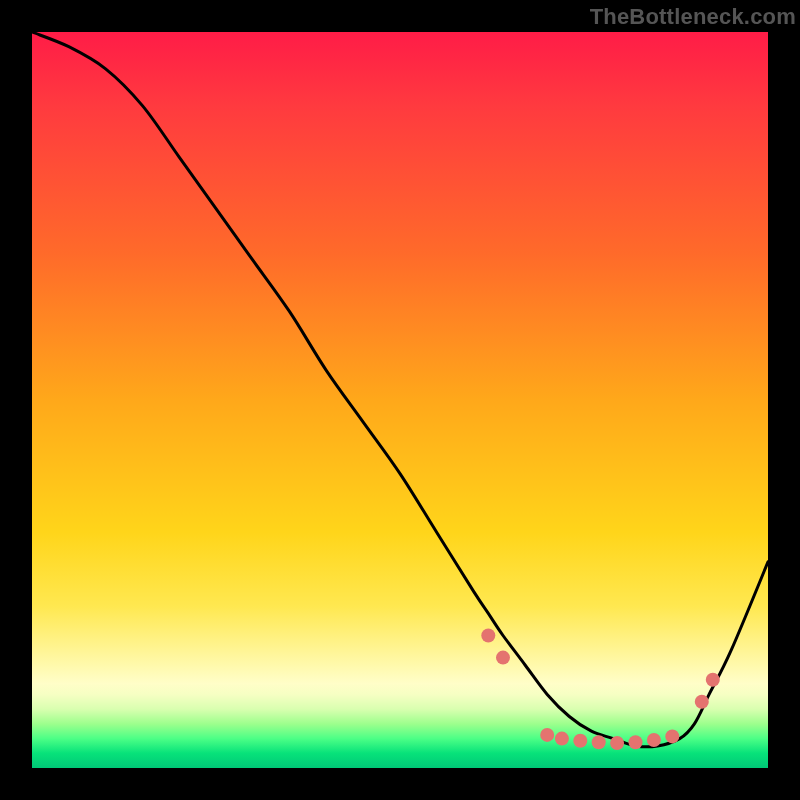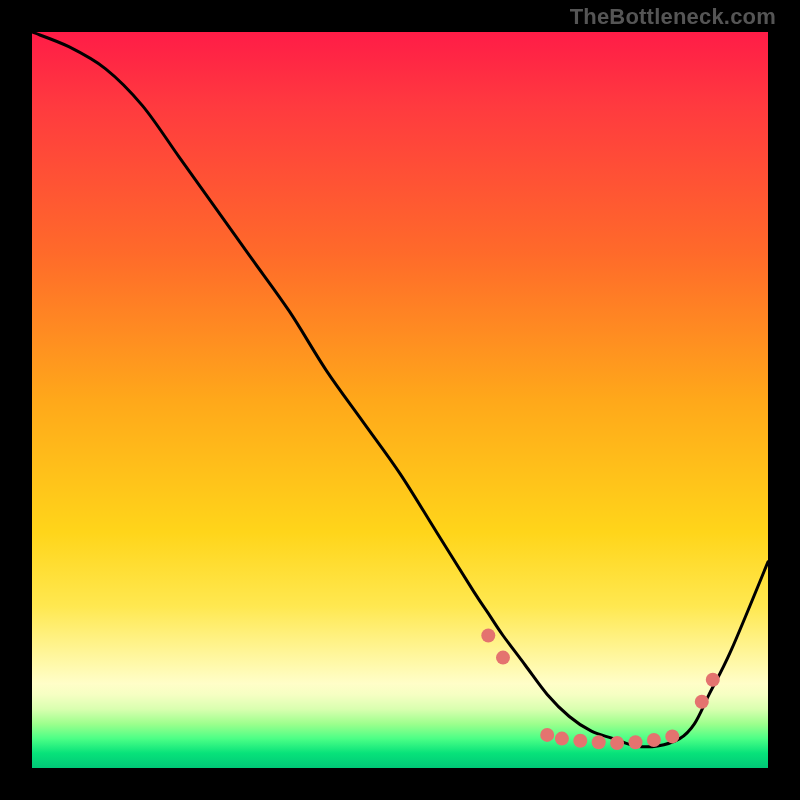--- a/index.html
+++ b/index.html
@@ -13,21 +13,21 @@
   }
   .frame {
     position: relative;
     width: 800px;
     height: 800px;
     background: #000;
   }
   .watermark {
     position: absolute;
     top: 4px;
-    right: 24px;
+    right: 4px;
     color: #555;
     font-size: 22px;
     font-weight: 600;
     letter-spacing: 0.2px;
     z-index: 50;
   }
   .plot {
     position: absolute;
     left: 32px;
     top: 32px;

